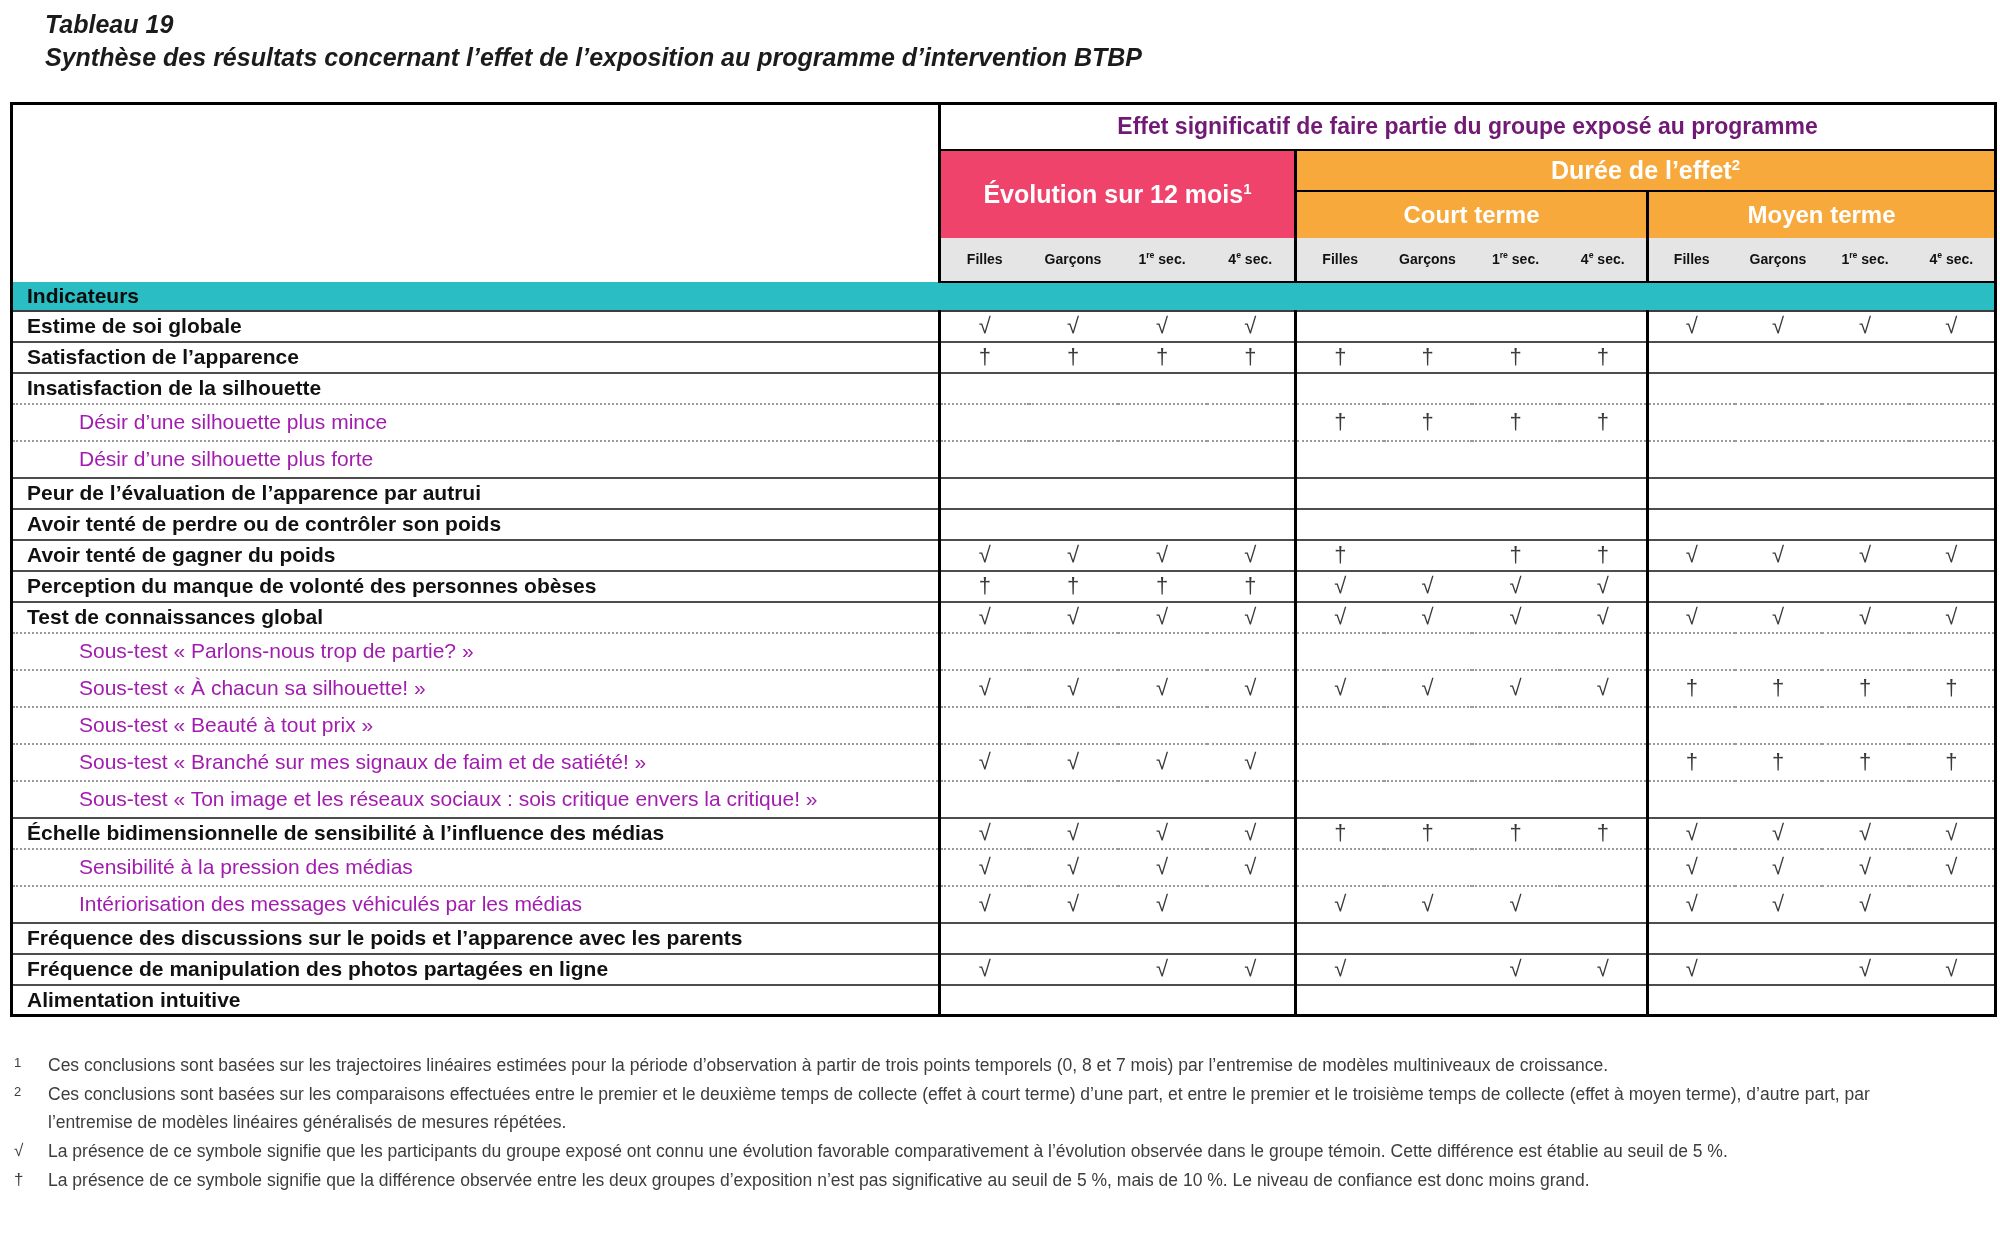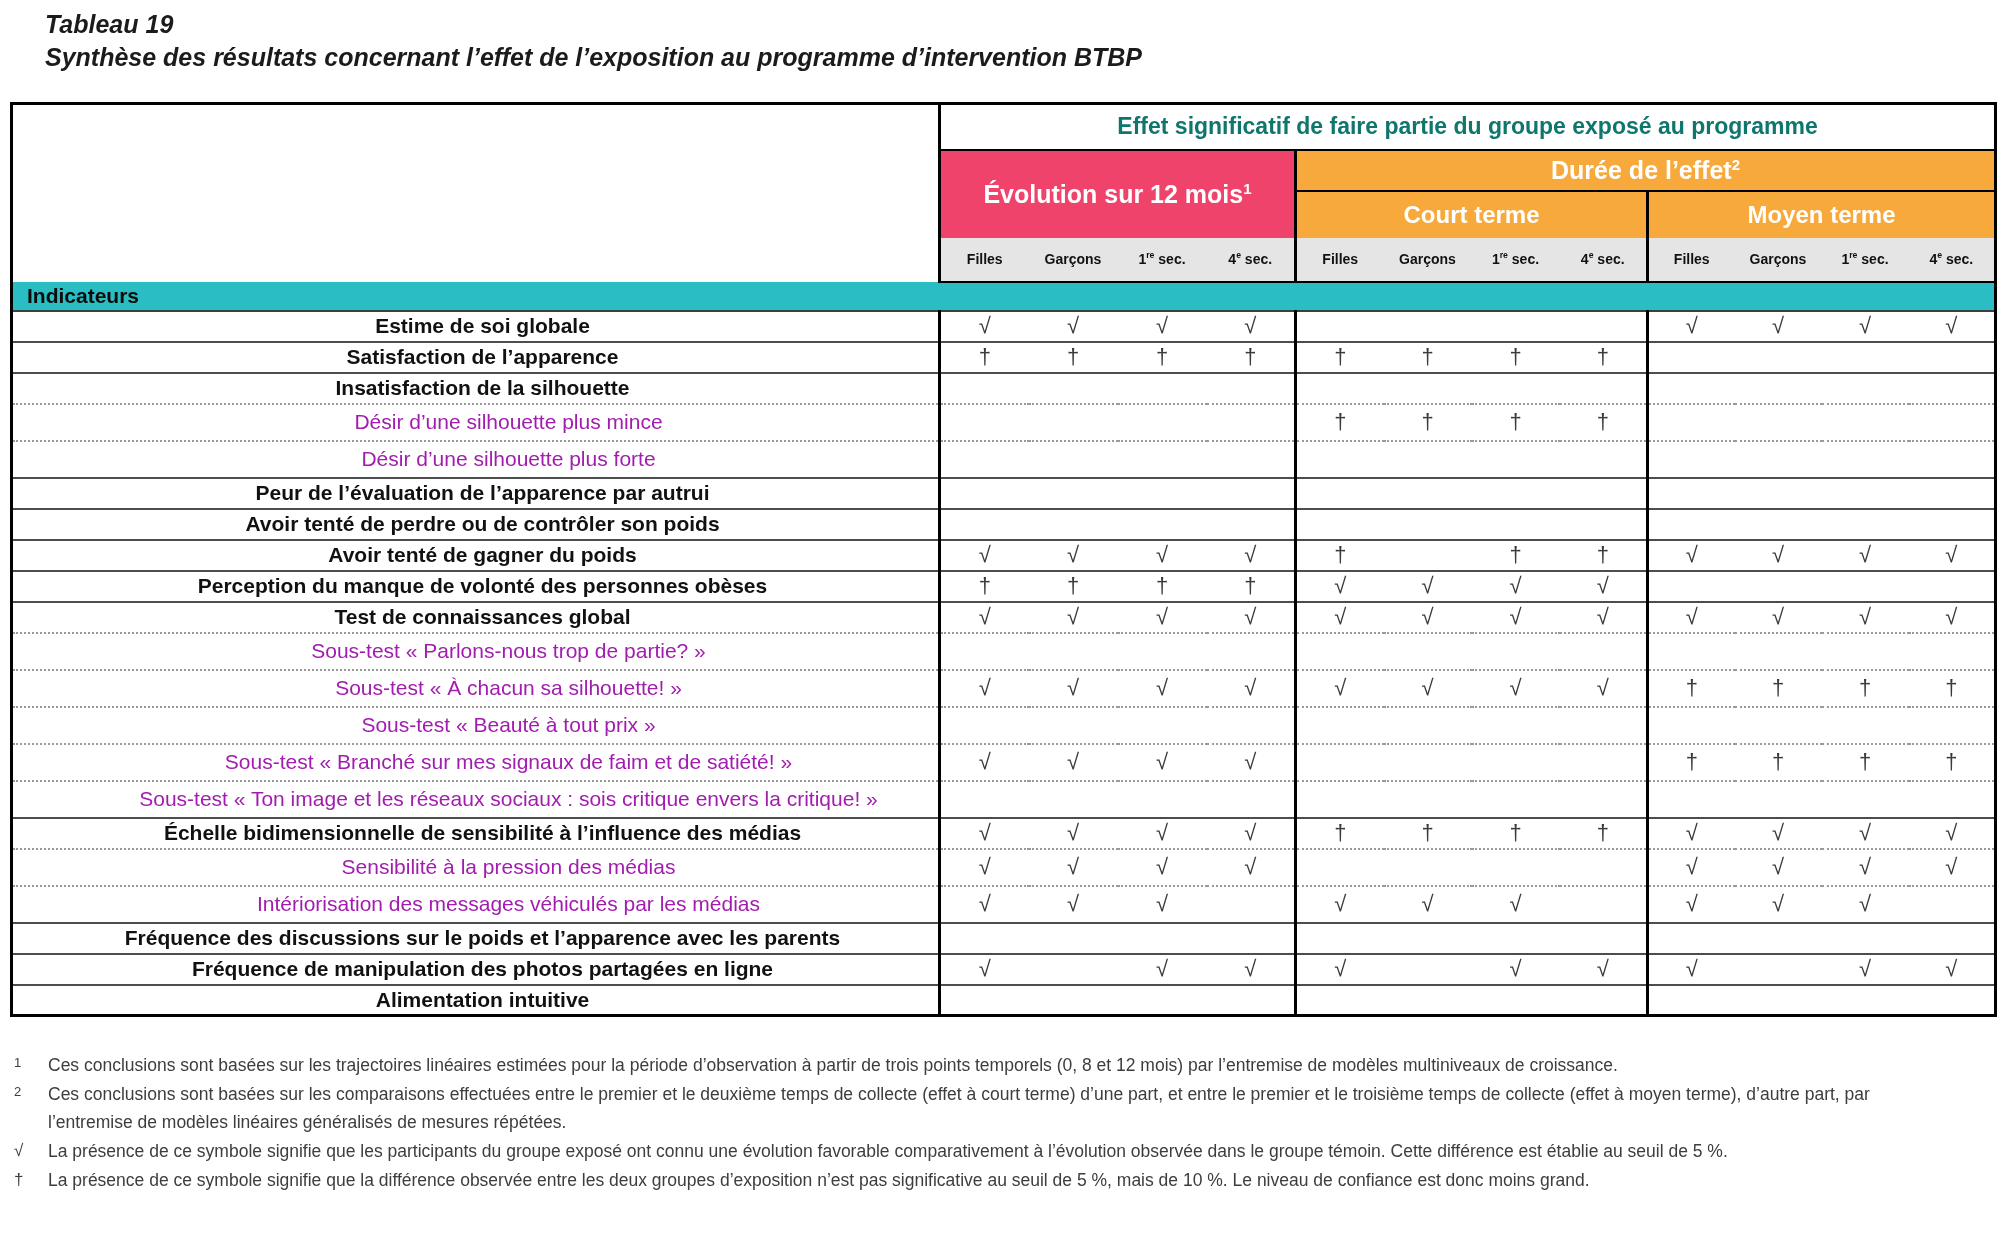--- a/index.html
+++ b/index.html
@@ -23,21 +23,21 @@
   }
   col.c-label{width:928px;}
   col.c-evo{width:89px;}
   col.c-court{width:88px;}
   col.c-moyen{width:87px;}
 
   th,td{padding:0;vertical-align:middle;}
 
   th.corner{background:#fff;border-right:3px solid #000;}
   th.main-head{
-    font-size:23px;font-weight:bold;color:#0f766e;text-align:center;
+    font-size:23px;font-weight:bold;color:#701a75;text-align:center;
     height:46px;border-bottom:2px solid #000;background:#fff;
   }
   th.band{color:#fff;font-weight:bold;text-align:center;}
   th.pink{background:var(--pink);font-size:25px;border-right:3px solid #000;height:88px;}
   th.duree{background:var(--orange);font-size:25px;border-bottom:2px solid #000;height:40px;}
   th.court{background:var(--orange);font-size:24px;border-right:3px solid #000;height:44px;}
   th.moyen{background:var(--orange);font-size:24px;height:44px;}
   th.band sup{font-size:60%;line-height:0;}
 
   tr.subcols th{
@@ -50,21 +50,21 @@
     background:var(--teal);color:#0c0c0c;font-size:21px;font-weight:bold;
     text-align:left;padding-left:14px;height:29px;
     border-bottom:2px solid #3d3d3d;
   }
 
   tbody td{background:#fff;}
   tbody tr.main td{height:31px;border-top:2px solid #4d4d4d;}
   tbody tr.sub td{height:37px;border-top:2px dotted #9a9a9a;}
   td.rowlabel{
     font-size:21px;font-weight:bold;color:#111;
-    padding-left:14px;text-align:center;white-space:nowrap;overflow:hidden;
+    padding-left:14px;text-align:left;white-space:nowrap;overflow:hidden;
   }
   tr.sub td.rowlabel{font-weight:normal;color:#a21caf;padding-left:66px;}
   td.cell{
     text-align:center;font-size:22px;color:#3a3a3a;font-weight:normal;
   }
   td.bstart,th.bstart{border-left:3px solid #000;}
 
   .footnotes{margin:34px 0 0 14px;width:1880px;}
   .fn{display:flex;align-items:flex-start;margin:0 0 1px 0;}
   .fn-marker{
@@ -449,21 +449,21 @@
           <td class="cell"></td>
           <td class="cell"></td>
           <td class="cell"></td>
         </tr>
       </tbody>
   </table>
 
   <div class="footnotes" id="footnotes">
       <div class="fn">
         <span class="fn-marker sup">1</span>
-        <span class="fn-text">Ces conclusions sont basées sur les trajectoires linéaires estimées pour la période d’observation à partir de trois points temporels (0, 8 et 12 mois) par l’entremise de modèles multiniveaux de croissance.</span>
+        <span class="fn-text">Ces conclusions sont basées sur les trajectoires linéaires estimées pour la période d’observation à partir de trois points temporels (0, 8 et 7 mois) par l’entremise de modèles multiniveaux de croissance.</span>
       </div>
       <div class="fn">
         <span class="fn-marker sup">2</span>
         <span class="fn-text">Ces conclusions sont basées sur les comparaisons effectuées entre le premier et le deuxième temps de collecte (effet à court terme) d’une part, et entre le premier et le troisième temps de collecte (effet à moyen terme), d’autre part, par l’entremise de modèles linéaires généralisés de mesures répétées.</span>
       </div>
       <div class="fn">
         <span class="fn-marker">√</span>
         <span class="fn-text">La présence de ce symbole signifie que les participants du groupe exposé ont connu une évolution favorable comparativement à l’évolution observée dans le groupe témoin. Cette différence est établie au seuil de 5 %.</span>
       </div>
       <div class="fn">

